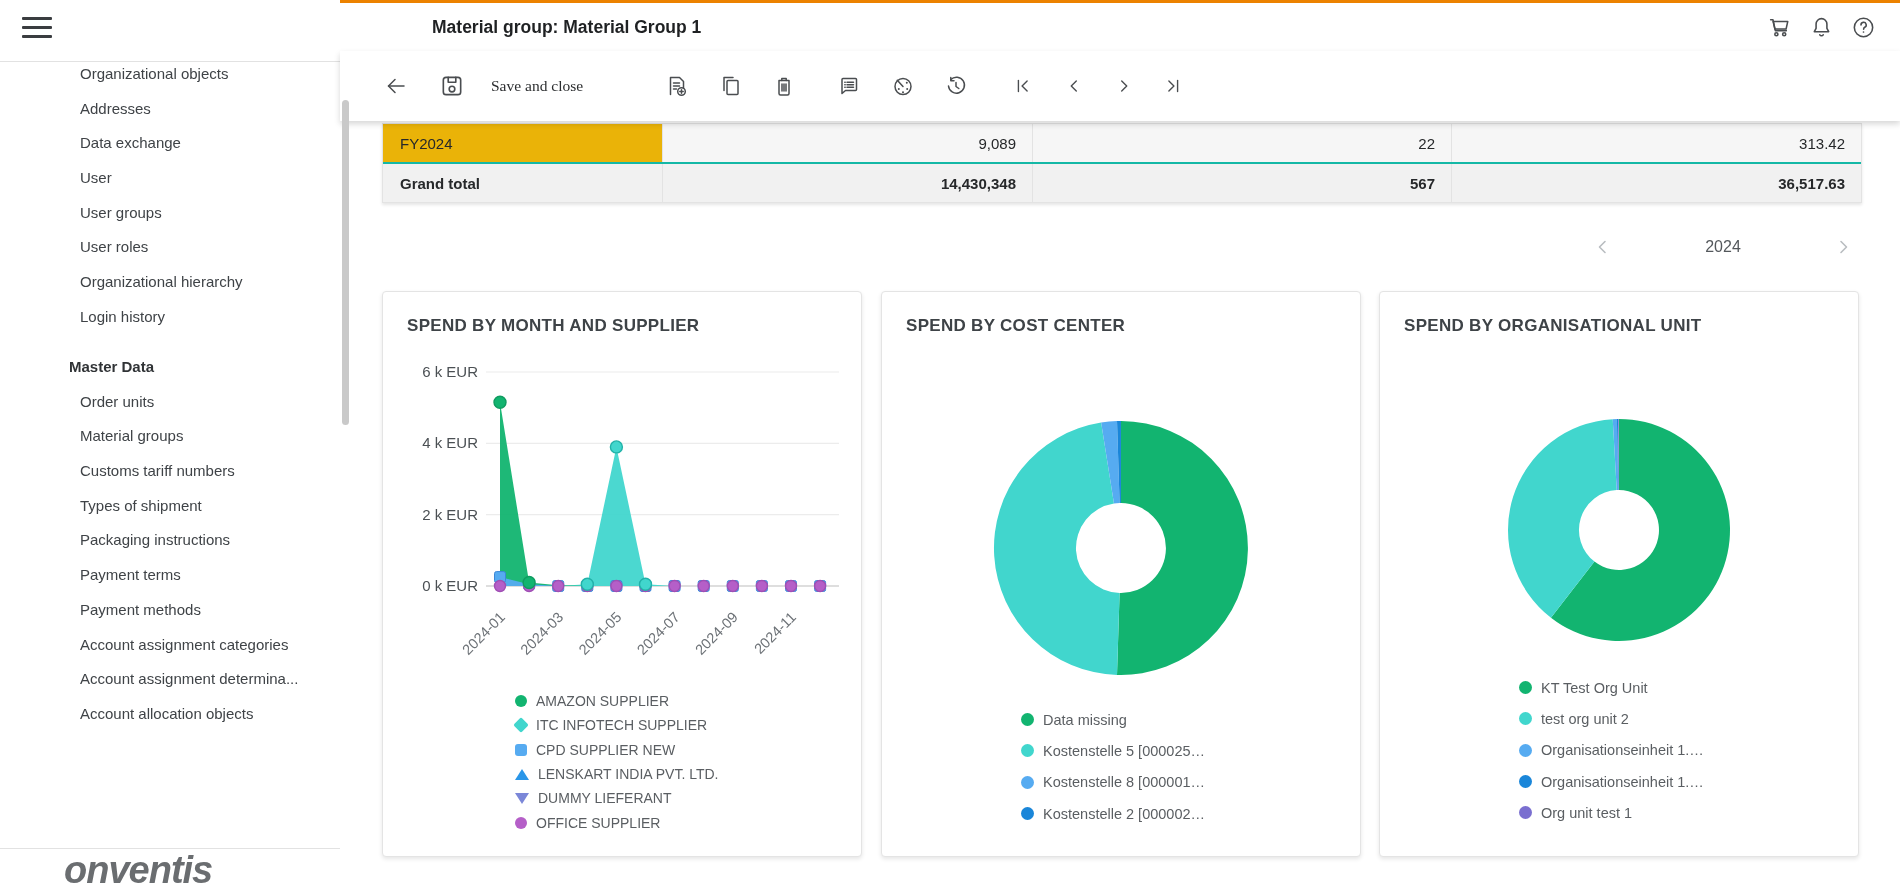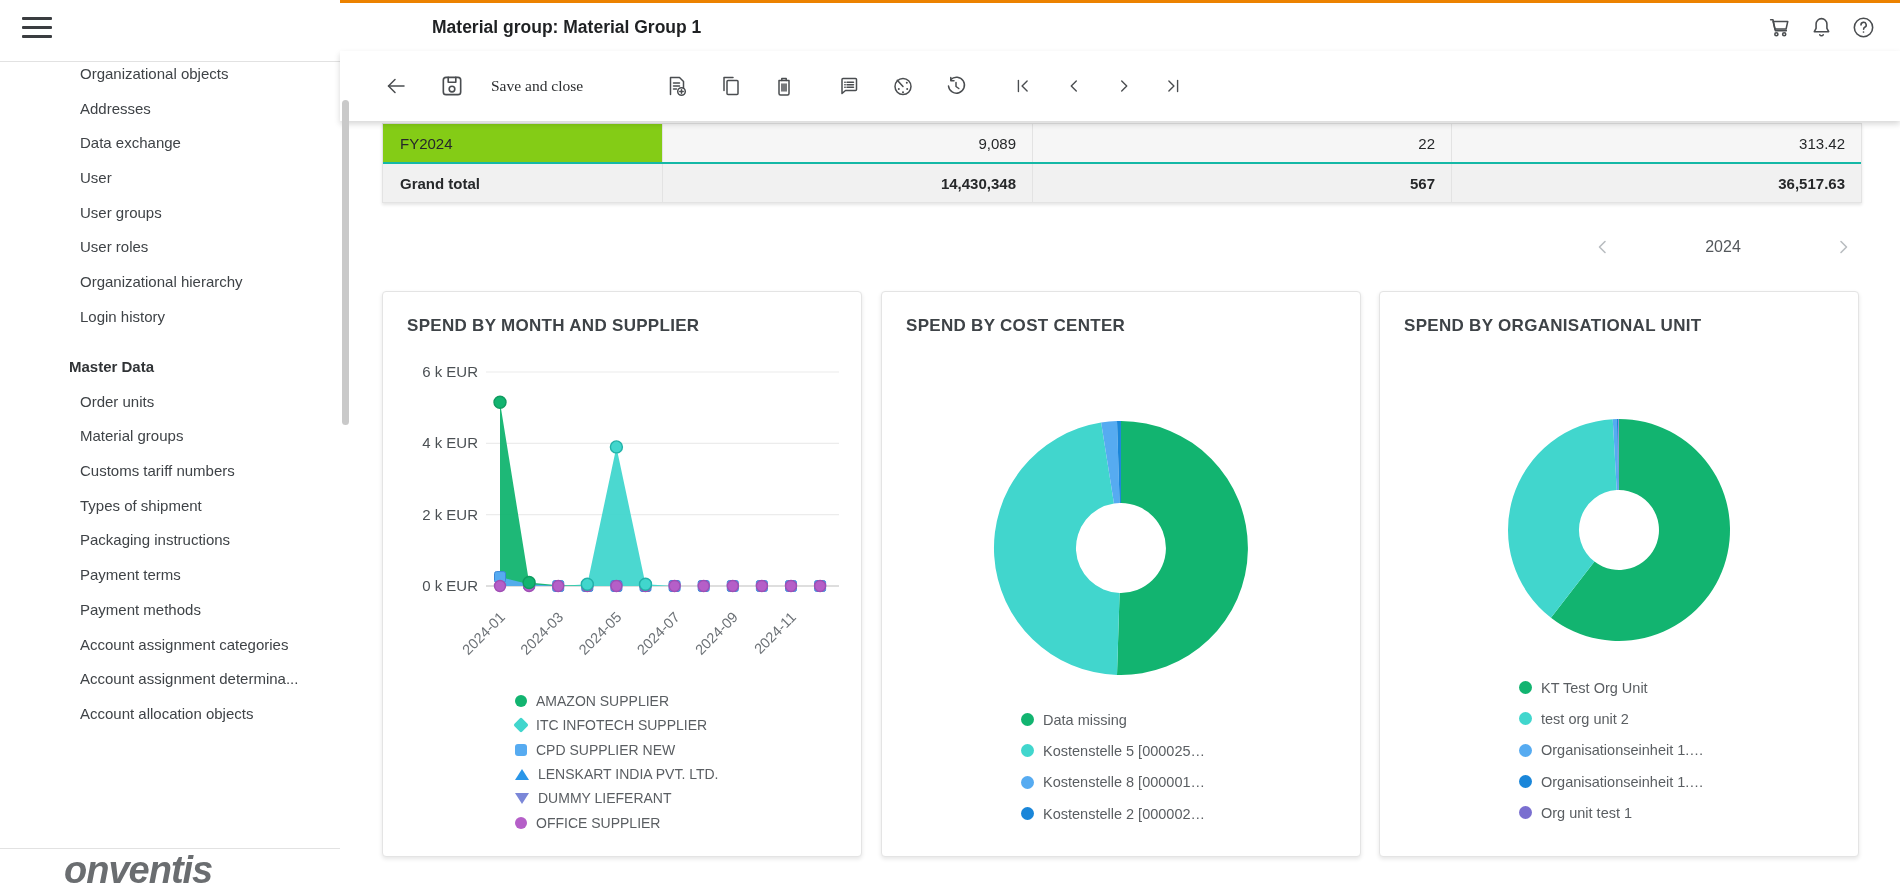--- a/index.html
+++ b/index.html
@@ -48,21 +48,21 @@
 
   
   #summary-table{position:absolute;left:42px;top:123px;width:1478px;border:1px solid #e3e3e3;
     box-shadow:0 2px 3px rgba(0,0,0,0.10);}
   .trow{display:grid;grid-template-columns:279px 370px 419px 410px;height:38px;}
   .trow + .trow{border-top:2px solid #14b8a6;height:38px;}
   .tcell{display:flex;align-items:center;font-size:15px;color:#26282a;border-left:1px solid #e3e3e3;
     background:#f6f6f6;}
   .tcell:first-child{border-left:none;padding-left:17px;}
   .tcell.num{justify-content:flex-end;padding-right:16px;}
-  .trow.fy .tcell:first-child{background:#84cc16;}
+  .trow.fy .tcell:first-child{background:#eab308;}
   .trow.total .tcell{background:#f1f1f1;font-weight:700;}
 
   
   #year-selector{position:absolute;left:1253px;top:232px;width:260px;height:30px;display:flex;
     align-items:center;justify-content:space-between;}
   .ybtn{width:20px;height:20px;cursor:pointer;}
   .ybtn svg{stroke:#b9bdc1;fill:none;stroke-width:1.6;stroke-linecap:round;stroke-linejoin:round;}
   #year-value{font-size:16px;color:#54585c;}
 
   

